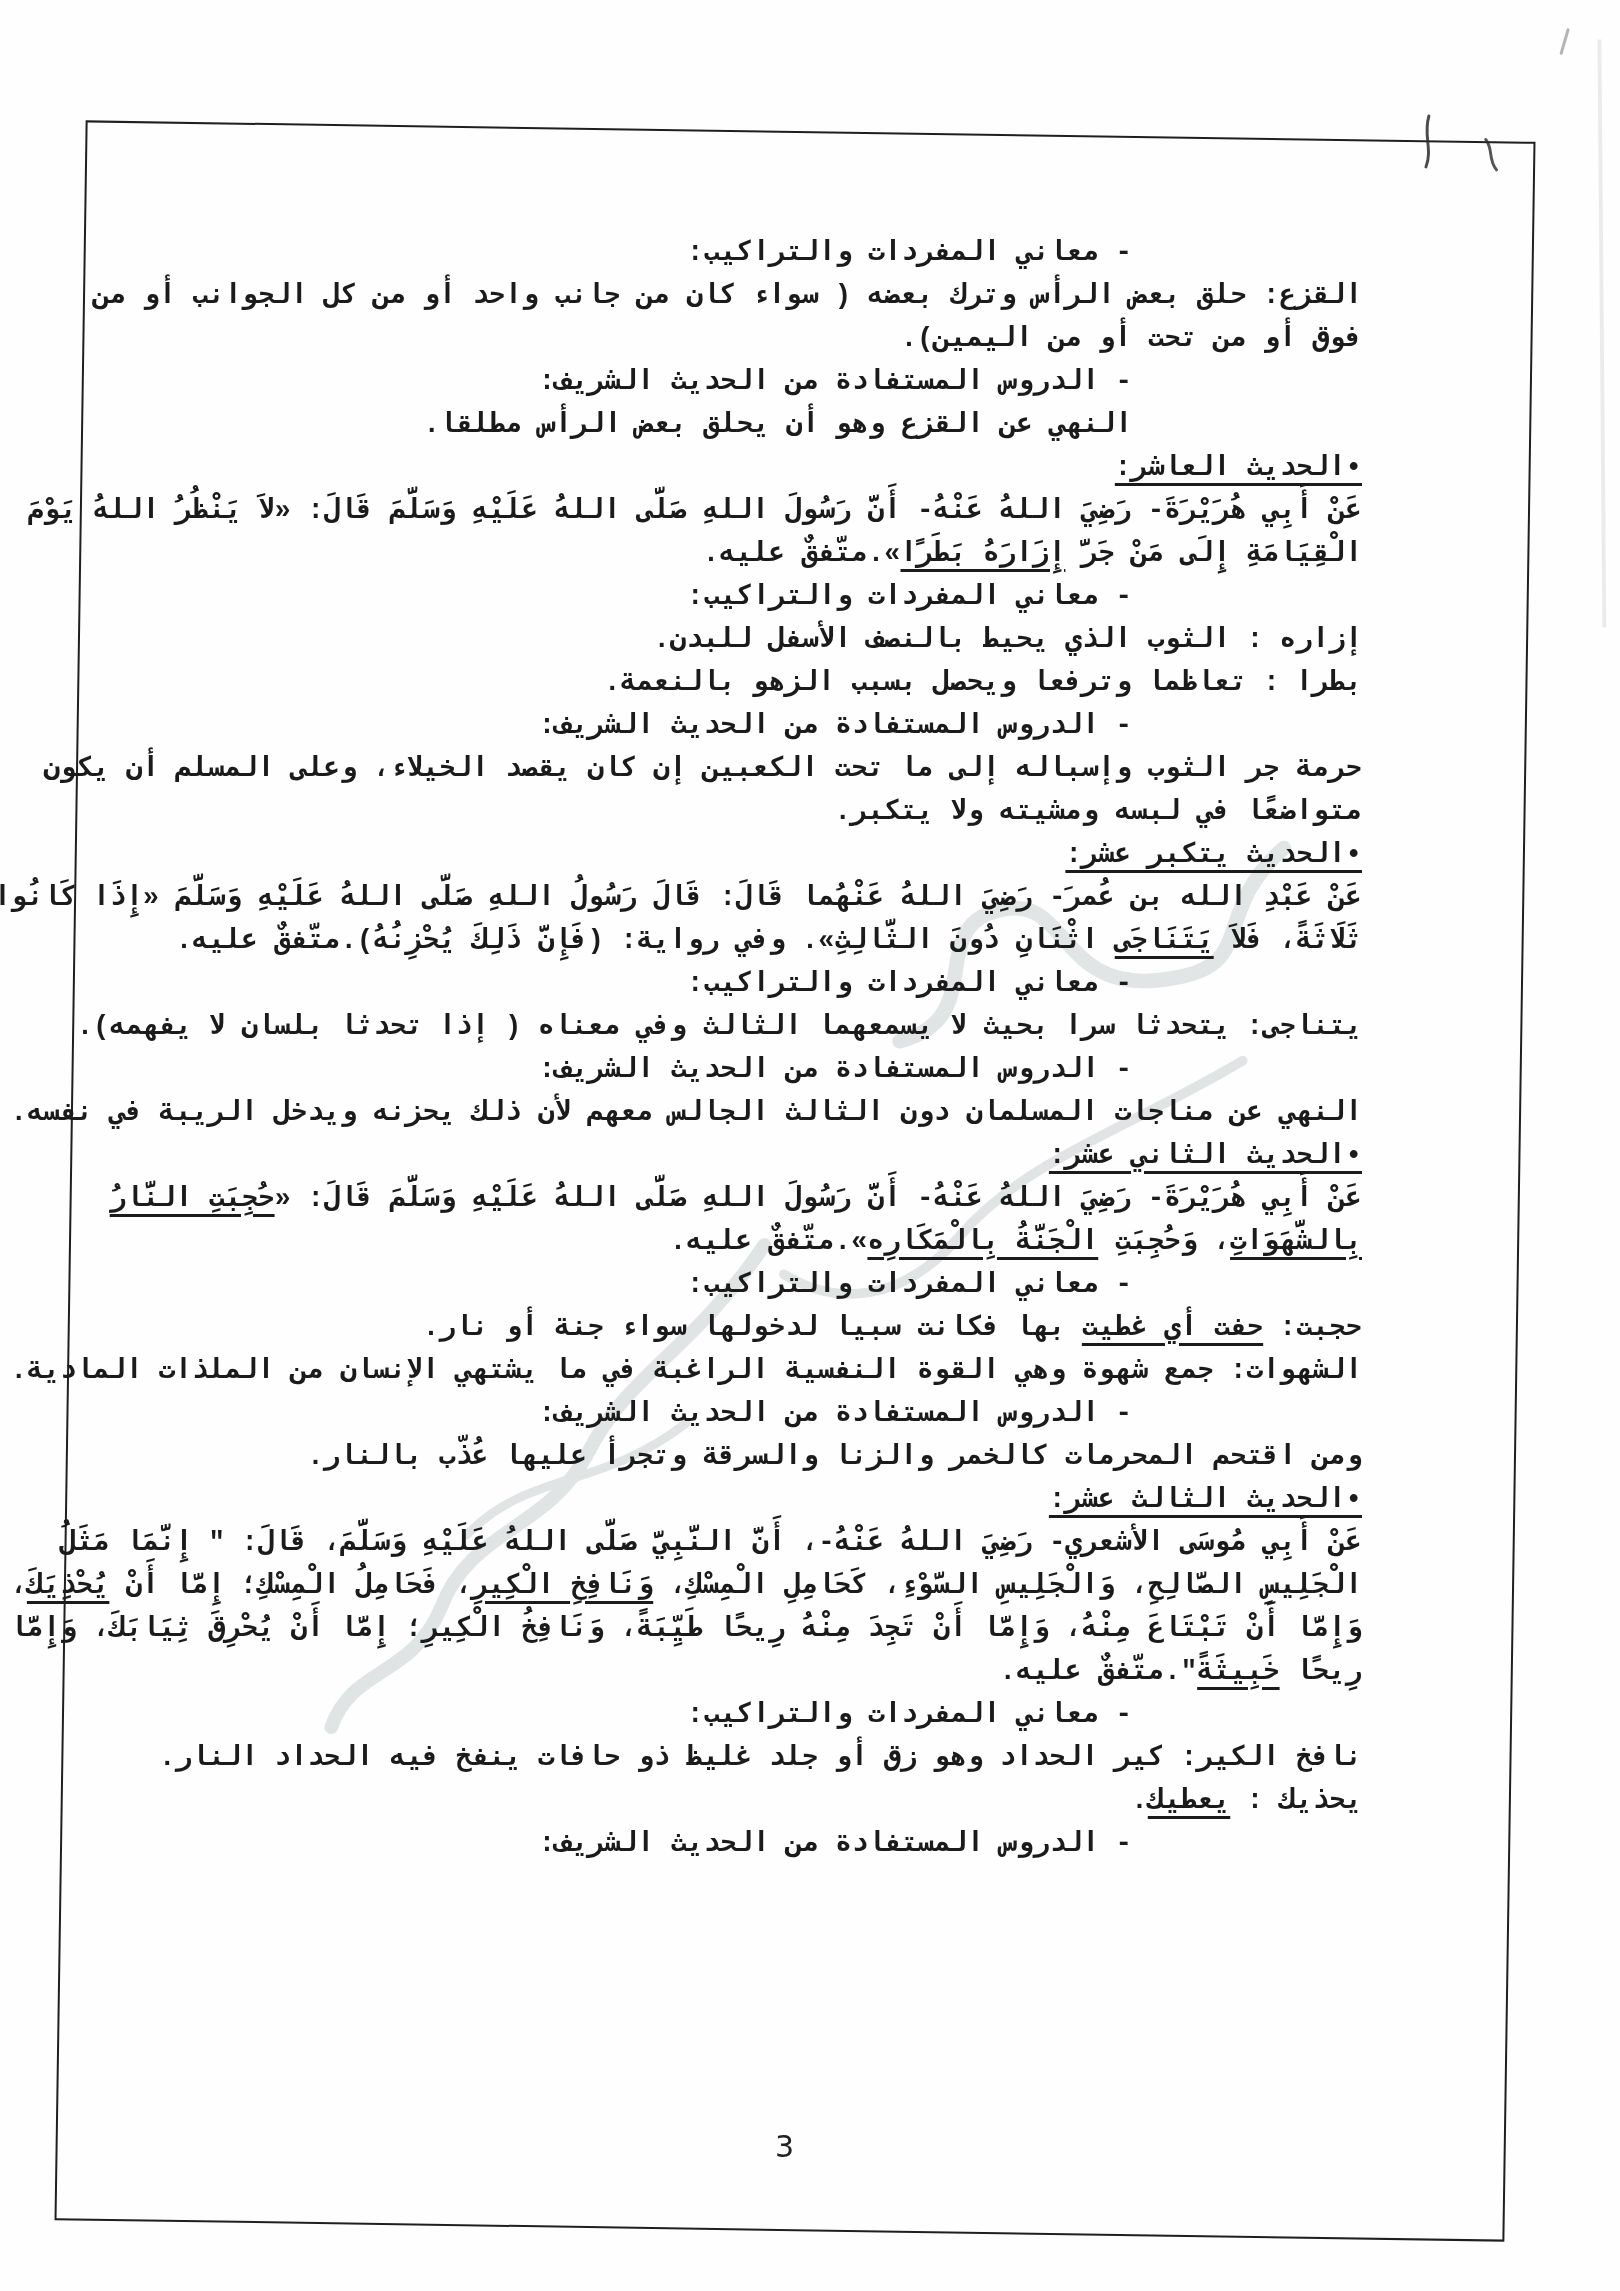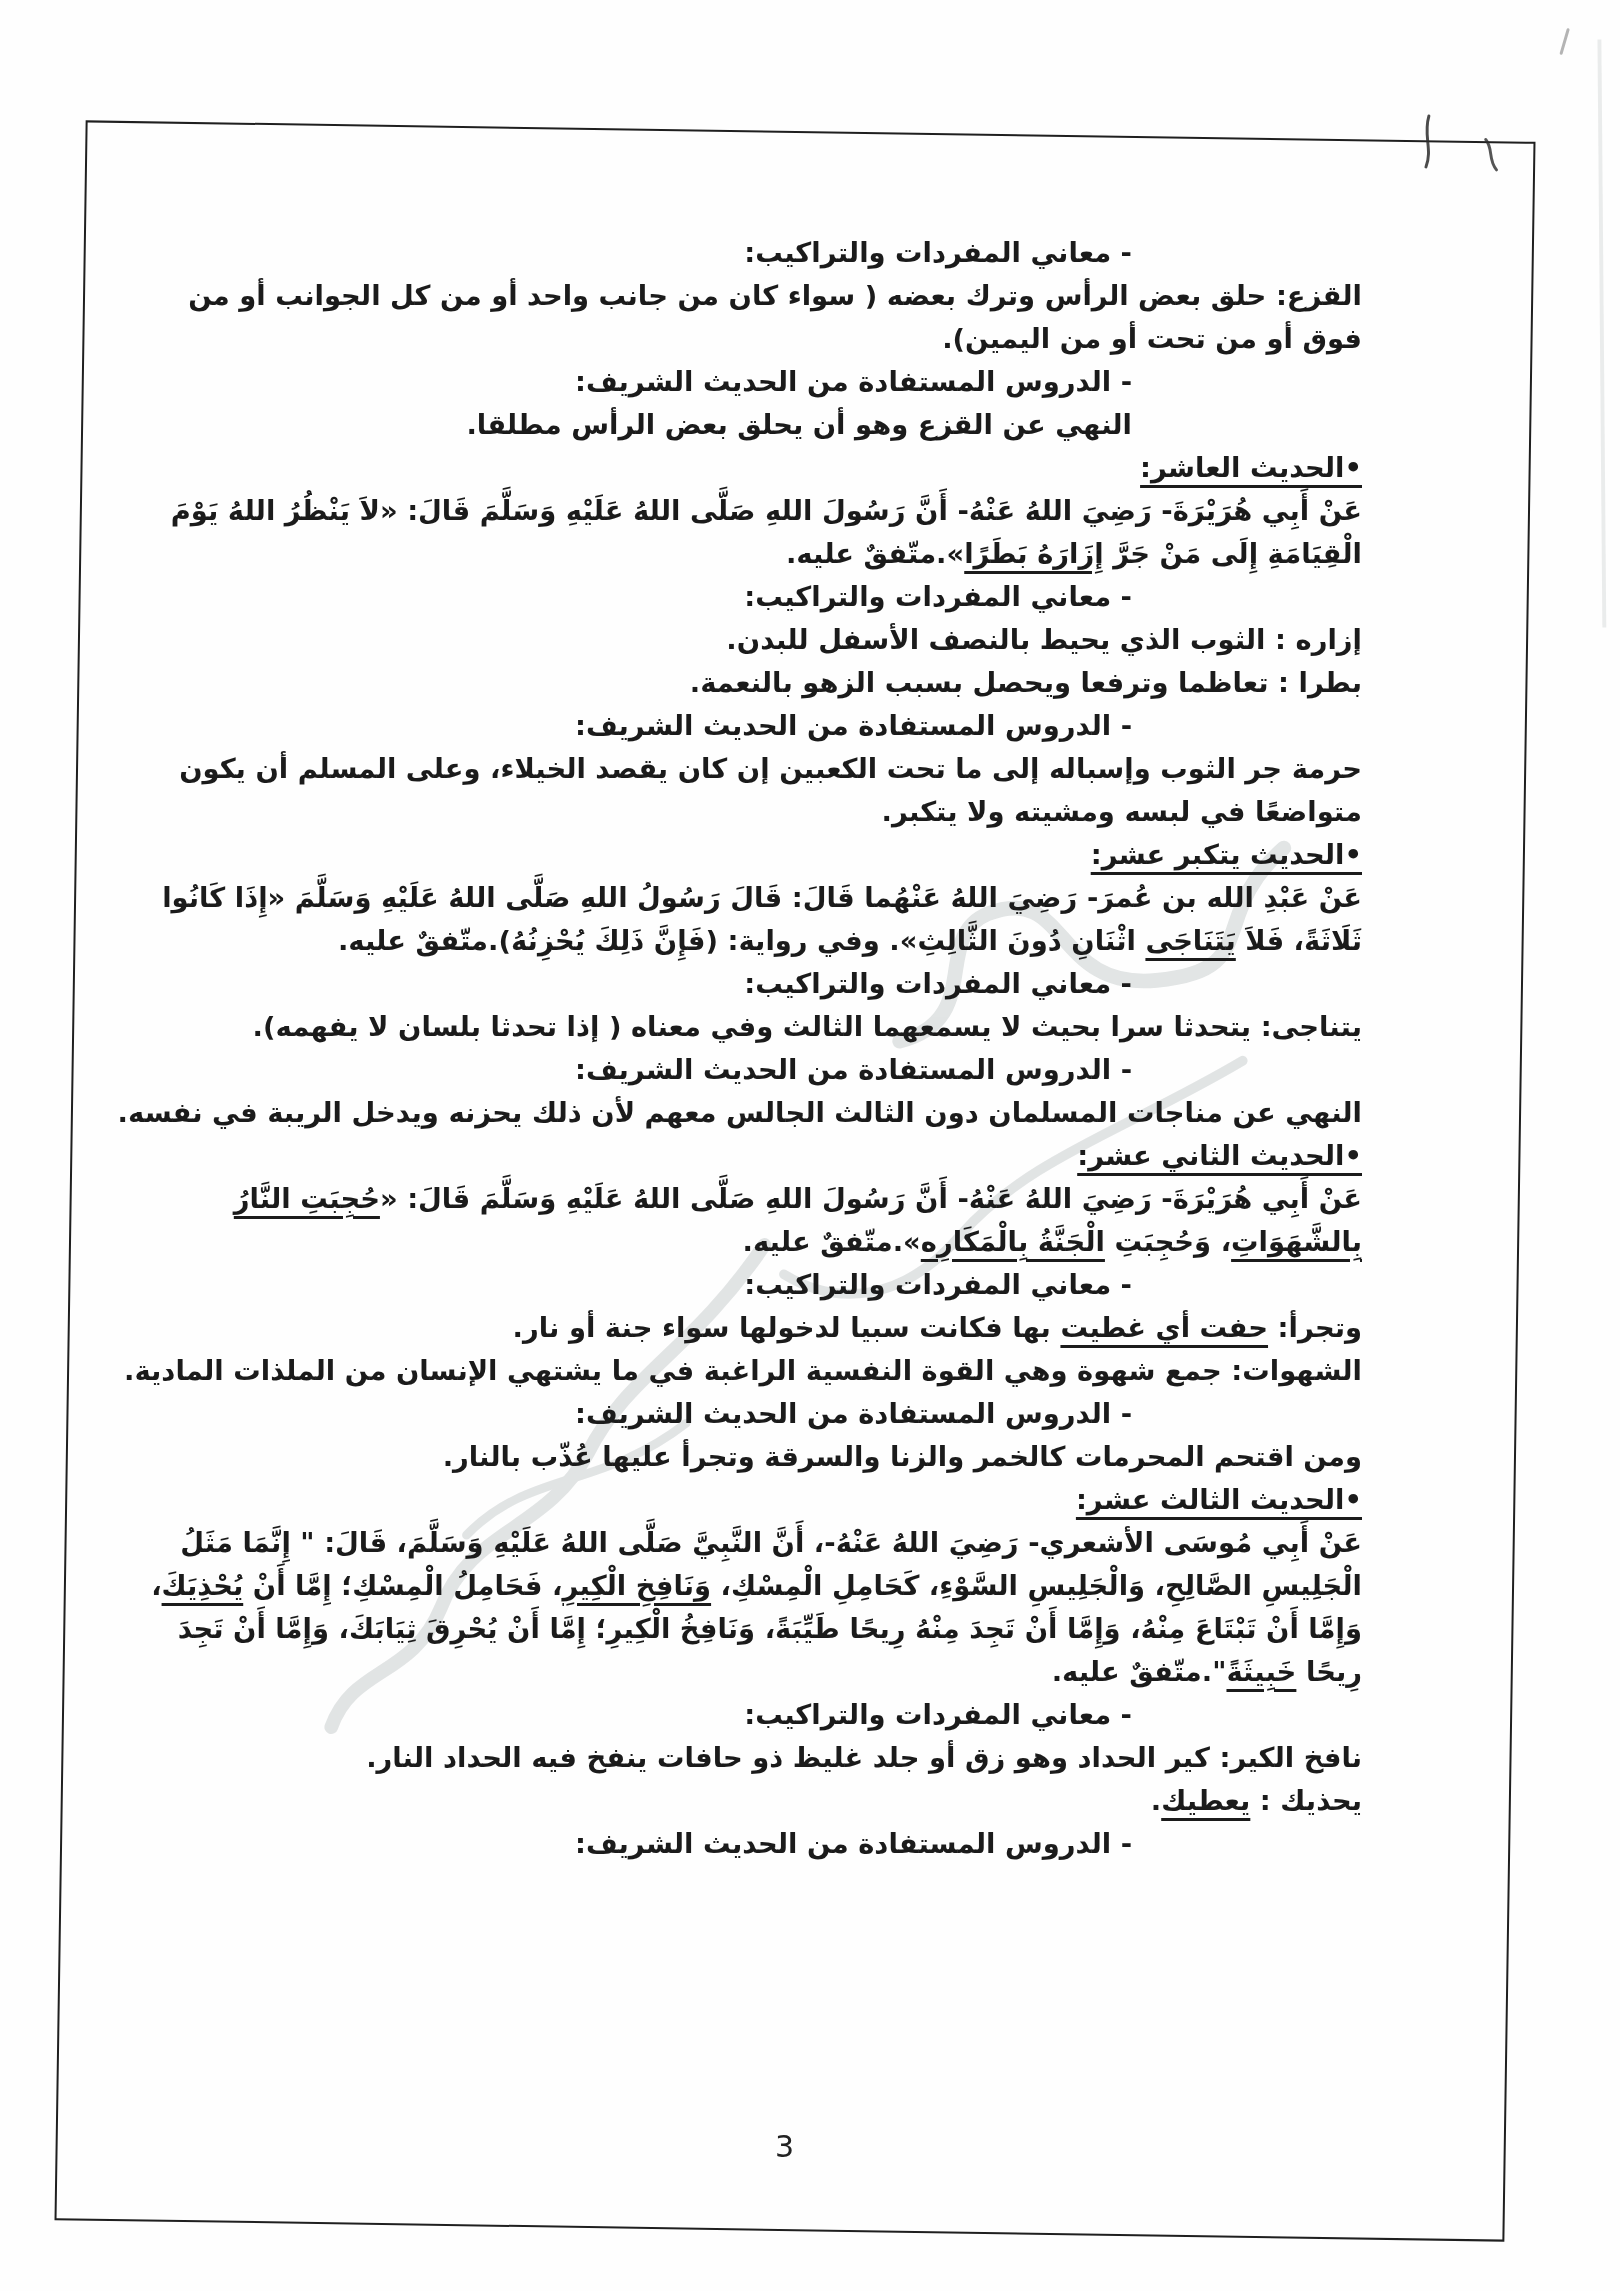--- a/index.html
+++ b/index.html
@@ -11,21 +11,21 @@
   
   .frame{
     position:absolute;left:70px;top:131px;width:1446px;height:2096px;
     border:2px solid #1f1f1f;transform:rotate(0.85deg);transform-origin:center;
     background:transparent;
   }
   .artifacts{position:absolute;inset:0;pointer-events:none;}
   .content{
     position:absolute;top:231px;right:258px;left:137px;
     direction:rtl;text-align:right;color:#1b1b1b;
-    font-size:27.4px;font-weight:bold;letter-spacing:0px;
+    font-size:27.4px;font-weight:bold;letter-spacing:0px;font-family:Liberation Mono, monospace;
   }
   .line{line-height:43px;height:43px;white-space:nowrap;}
   .header{
     text-decoration:underline;text-underline-offset:7.8px;text-decoration-thickness:2.5px;
   }
   .ind1{padding-right:230px;}
   .u{text-decoration:underline;text-underline-offset:7.8px;text-decoration-thickness:2.5px;text-align:center;}
   .pageno{
     position:absolute;left:755px;top:2129px;width:59px;text-align:center;
     font-size:30px;color:#222;font-weight:normal;
@@ -76,21 +76,21 @@
         <div class="line"><span>عَنْ عَبْدِ الله بن عُمرَ- رَضِيَ اللهُ عَنْهُما قَالَ: قَالَ رَسُولُ اللهِ صَلَّى اللهُ عَلَيْهِ وَسَلَّمَ «إِذَا كَانُوا</span></div>
         <div class="line"><span>ثَلَاثَةً، فَلاَ </span><span class="u">يَتَنَاجَى</span><span> اثْنَانِ دُونَ الثَّالِثِ». وفي رواية: (فَإِنَّ ذَلِكَ يُحْزِنُهُ).متّفقٌ عليه.</span></div>
         <div class="line ind1"><span>- معاني المفردات والتراكيب:</span></div>
         <div class="line"><span>يتناجى: يتحدثا سرا بحيث لا يسمعهما الثالث وفي معناه ( إذا تحدثا بلسان لا يفهمه).</span></div>
         <div class="line ind1"><span>- الدروس المستفادة من الحديث الشريف:</span></div>
         <div class="line"><span>النهي عن مناجات المسلمان دون الثالث الجالس معهم لأن ذلك يحزنه ويدخل الريبة في نفسه.</span></div>
         <div class="line header"><span>•الحديث الثاني عشر:</span></div>
         <div class="line"><span>عَنْ أَبِي هُرَيْرَةَ- رَضِيَ اللهُ عَنْهُ- أَنَّ رَسُولَ اللهِ صَلَّى اللهُ عَلَيْهِ وَسَلَّمَ قَالَ: «</span><span class="u">حُجِبَتِ النَّارُ</span></div>
         <div class="line"><span class="u">بِالشَّهَوَاتِ</span><span>، وَحُجِبَتِ </span><span class="u">الْجَنَّةُ بِالْمَكَارِه</span><span>».متّفقٌ عليه.</span></div>
         <div class="line ind1"><span>- معاني المفردات والتراكيب:</span></div>
-        <div class="line"><span>وتجرأ: </span><span class="u">حفت أي غطيت</span><span> بها فكانت سبيا لدخولها سواء جنة أو نار.</span></div>
+        <div class="line"><span>حجبت: </span><span class="u">حفت أي غطيت</span><span> بها فكانت سبيا لدخولها سواء جنة أو نار.</span></div>
         <div class="line"><span>الشهوات: جمع شهوة وهي القوة النفسية الراغبة في ما يشتهي الإنسان من الملذات المادية.</span></div>
         <div class="line ind1"><span>- الدروس المستفادة من الحديث الشريف:</span></div>
         <div class="line"><span>ومن اقتحم المحرمات كالخمر والزنا والسرقة وتجرأ عليها عُذّب بالنار.</span></div>
         <div class="line header"><span>•الحديث الثالث عشر:</span></div>
         <div class="line"><span>عَنْ أَبِي مُوسَى الأشعري- رَضِيَ اللهُ عَنْهُ-، أَنَّ النَّبِيَّ صَلَّى اللهُ عَلَيْهِ وَسَلَّمَ، قَالَ: " إِنَّمَا مَثَلُ</span></div>
         <div class="line"><span>الْجَلِيسِ الصَّالِحِ، وَالْجَلِيسِ السَّوْءِ، كَحَامِلِ الْمِسْكِ، </span><span class="u">وَنَافِخِ الْكِيرِ</span><span>، فَحَامِلُ الْمِسْكِ؛ إِمَّا أَنْ </span><span class="u">يُحْذِيَكَ</span><span>،</span></div>
         <div class="line"><span>وَإِمَّا أَنْ تَبْتَاعَ مِنْهُ، وَإِمَّا أَنْ تَجِدَ مِنْهُ رِيحًا طَيِّبَةً، وَنَافِخُ الْكِيرِ؛ إِمَّا أَنْ يُحْرِقَ ثِيَابَكَ، وَإِمَّا أَنْ تَجِدَ</span></div>
         <div class="line"><span>رِيحًا </span><span class="u">خَبِيثَةً</span><span>".متّفقٌ عليه.</span></div>
         <div class="line ind1"><span>- معاني المفردات والتراكيب:</span></div>
         <div class="line"><span>نافخ الكير: كير الحداد وهو زق أو جلد غليظ ذو حافات ينفخ فيه الحداد النار.</span></div>

